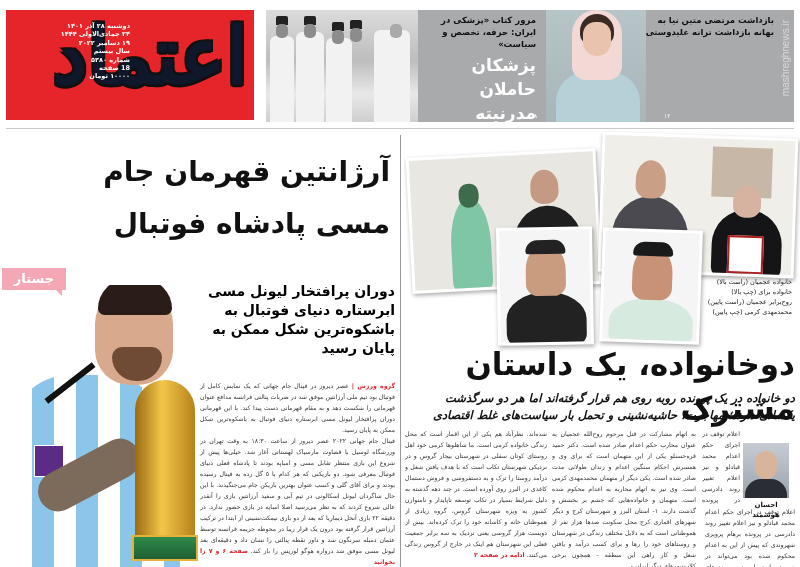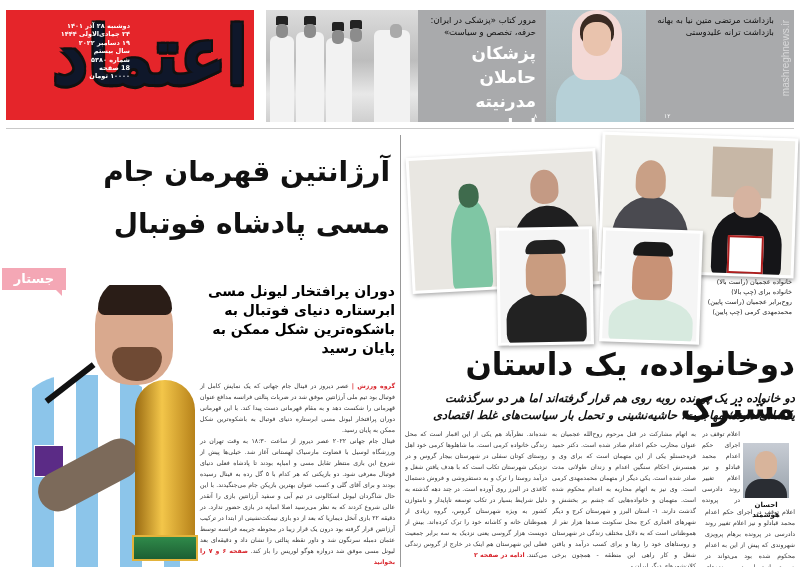--- a/index.html
+++ b/index.html
@@ -17,21 +17,21 @@
   .masthead .meta { font-family: "Liberation Sans", sans-serif; font-size: 5px; color: #fff; margin-left: 6px; line-height: 8px; white-space: nowrap; }
 
   
   .teasers { position: absolute; left: 266px; top: 10px; width: 528px; height: 112px; background: #a9aaac; overflow: hidden; }
   .teaser-photo-bw { position: absolute; left: 0; top: 0; width: 152px; height: 112px;
     background: linear-gradient(180deg, #dcdcdc 0%, #bdbdbd 45%, #e8e8e8 75%, #cfcfcf 100%); }
   .teaser-photo-bw .fig { position: absolute; bottom: 0; border-radius: 6px 6px 0 0; background: #f2f2f2; }
   .teaser-photo-bw .hat { position: absolute; width: 12px; height: 9px; background: #222; border-radius: 2px 2px 0 0; }
   .teaser-photo-bw .face { position: absolute; width: 12px; height: 14px; background: #8c8c8c; border-radius: 5px; }
   .teaser1-text { position: absolute; left: 155px; top: 4px; width: 115px; direction: rtl; text-align: right; }
-  .teaser-kicker { font-size: 8.5px; line-height: 12px; font-weight: normal; color: #111; }
+  .teaser-kicker { font-size: 8.5px; line-height: 12px; font-weight: bold; color: #111; }
   .teaser-headline { font-size: 17px; line-height: 24px; font-weight: bold; color: #ffffff; margin-top: 3px; }
   .teaser-page { position: absolute; font-size: 6px; color: #fff; }
   .teaser-photo-woman { position: absolute; left: 280px; top: 0; width: 100px; height: 112px; }
   .teaser-photo-woman .bg { position: absolute; inset: 0; background: linear-gradient(180deg,#b7c4c8,#a9b6b8); }
   .teaser-photo-woman .scarf { position: absolute; left: 26px; top: 0; width: 50px; height: 70px; background: #f3d9d6; border-radius: 24px 24px 14px 14px; }
   .teaser-photo-woman .hair { position: absolute; left: 34px; top: 4px; width: 34px; height: 30px; background: #3a2a22; border-radius: 18px 18px 10px 10px; }
   .teaser-photo-woman .face { position: absolute; left: 37px; top: 12px; width: 28px; height: 34px; background: #e9c3ad; border-radius: 14px 14px 16px 16px; }
   .teaser-photo-woman .body { position: absolute; left: 10px; top: 62px; width: 84px; height: 52px; background: #b6d0d7; border-radius: 30px 30px 0 0; }
   .teaser2-text { position: absolute; left: 376px; top: 4px; width: 132px; direction: rtl; text-align: right; }
   .watermark { position: absolute; right: 3px; top: 10px; writing-mode: vertical-rl; transform: rotate(180deg); font-family: "Liberation Sans", sans-serif; font-size: 10px; color: rgba(255,255,255,0.55); }

